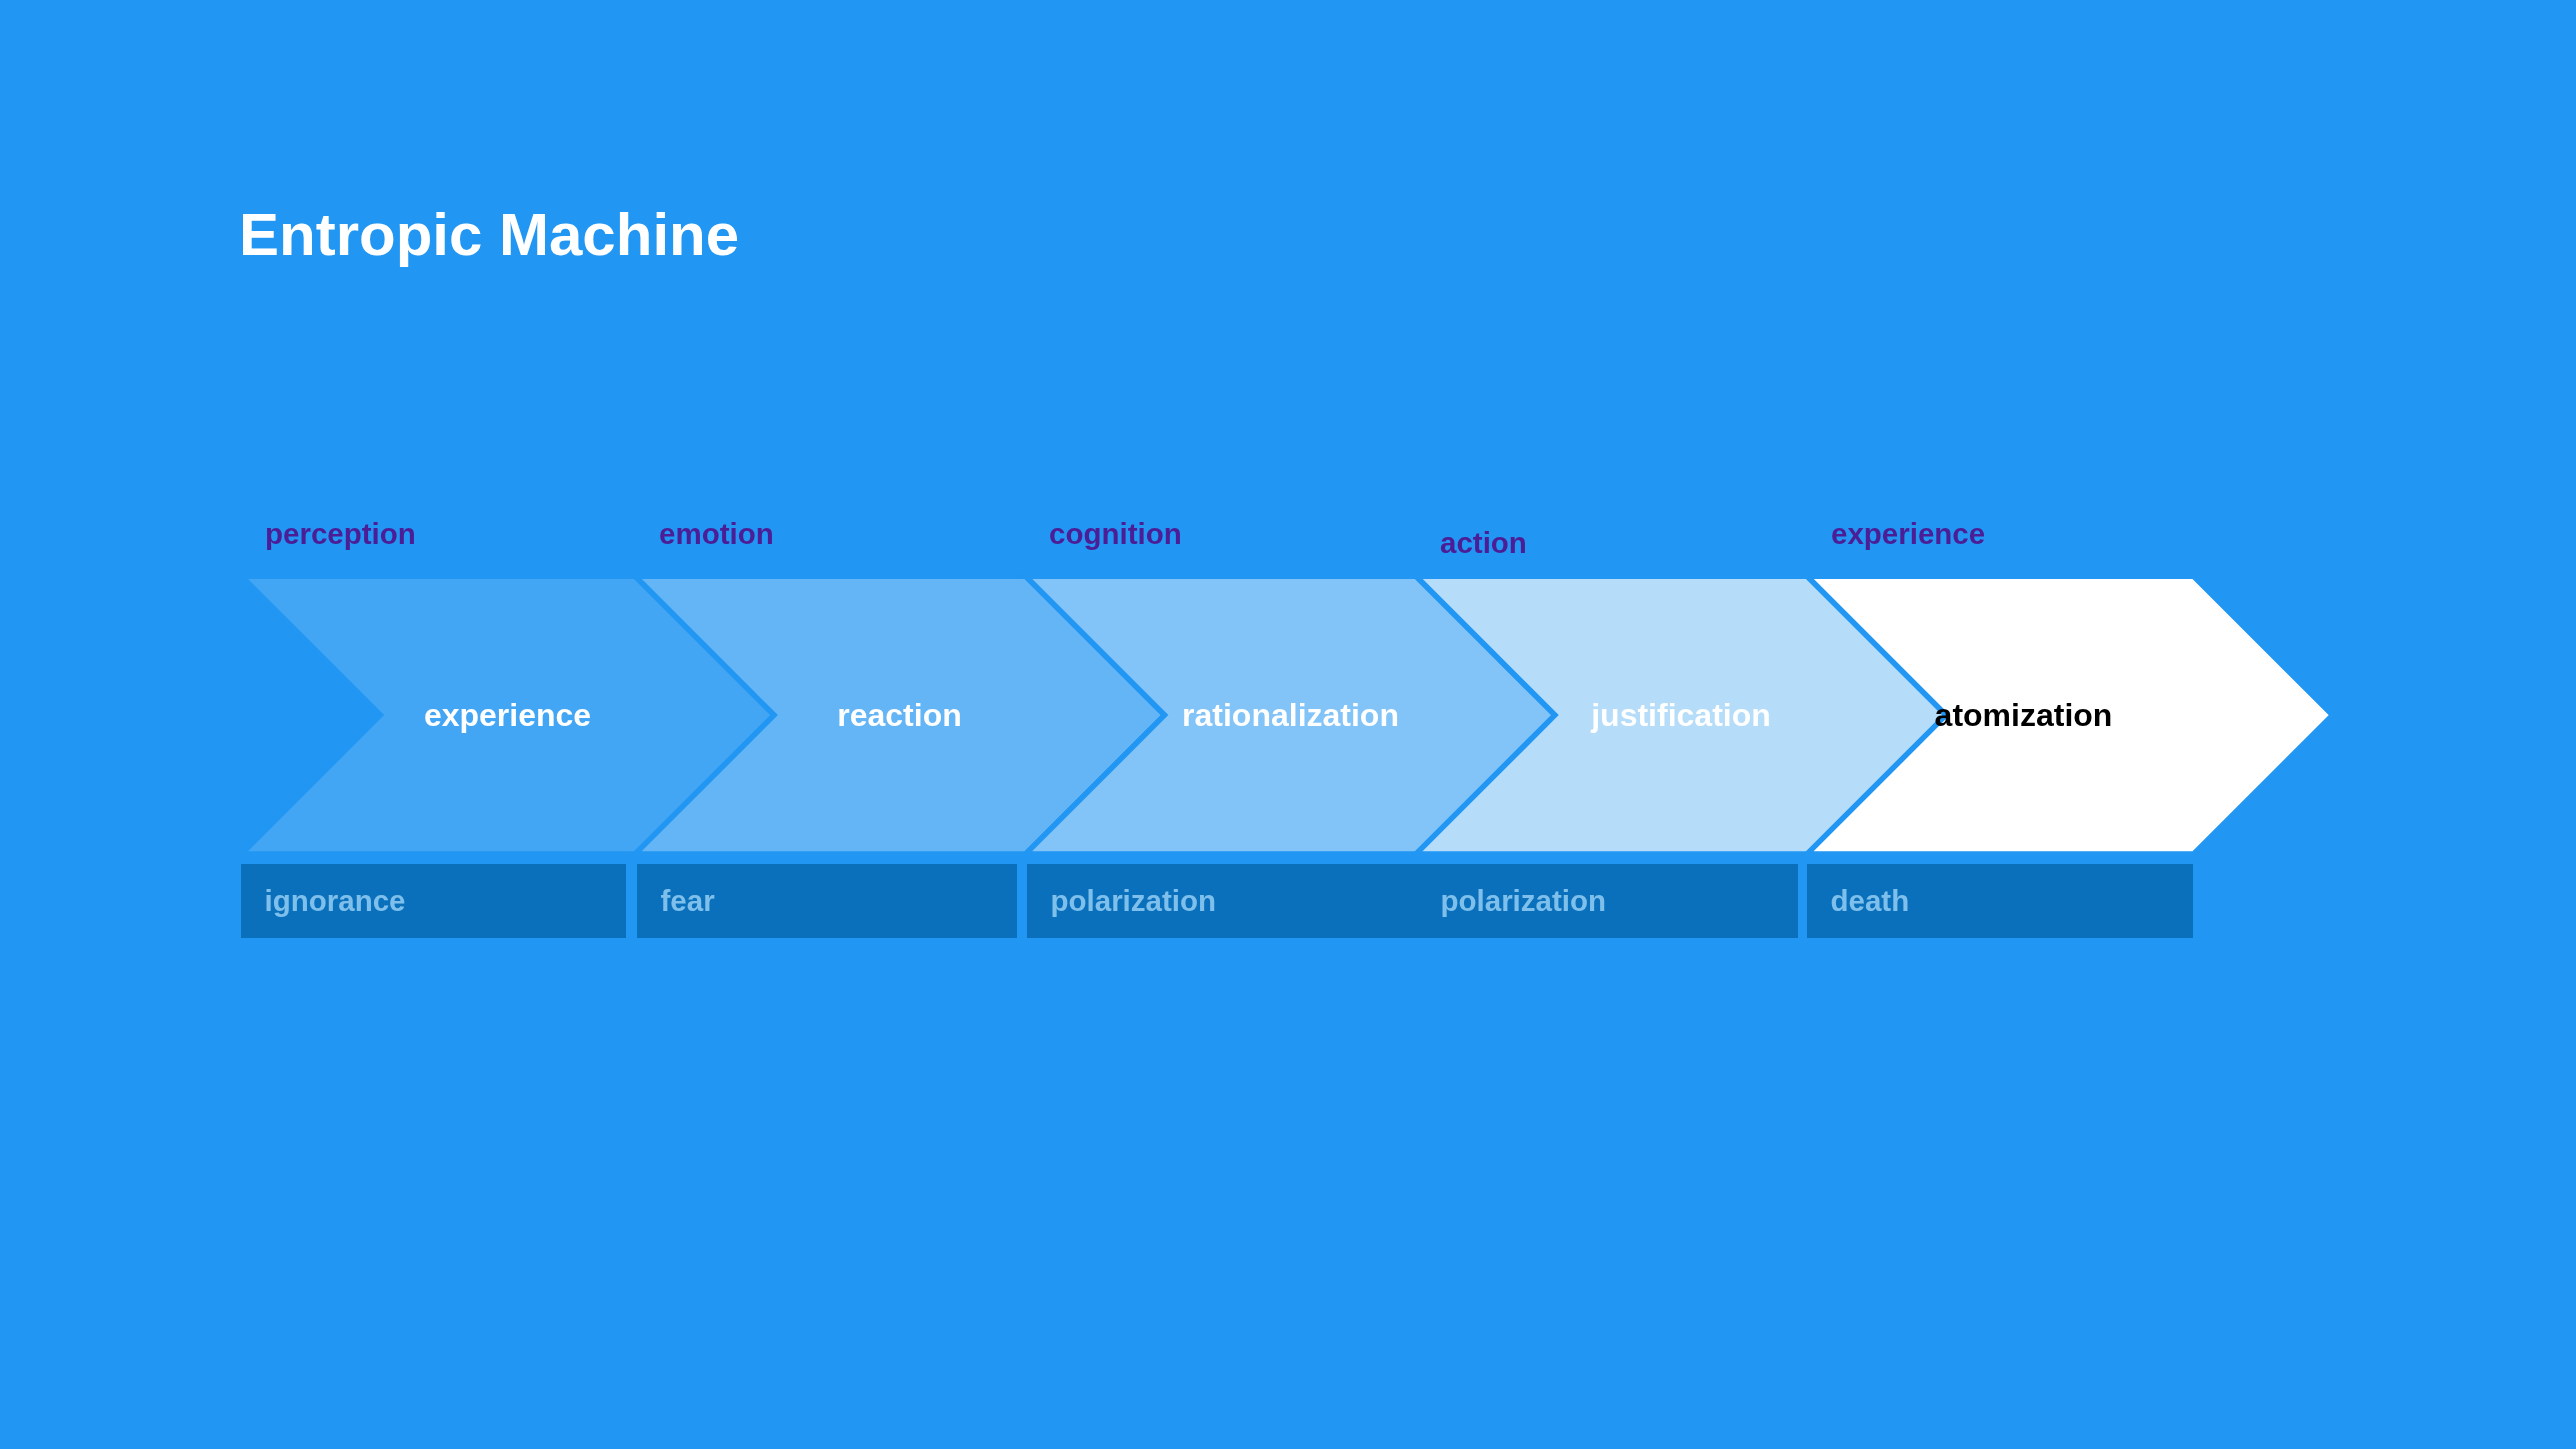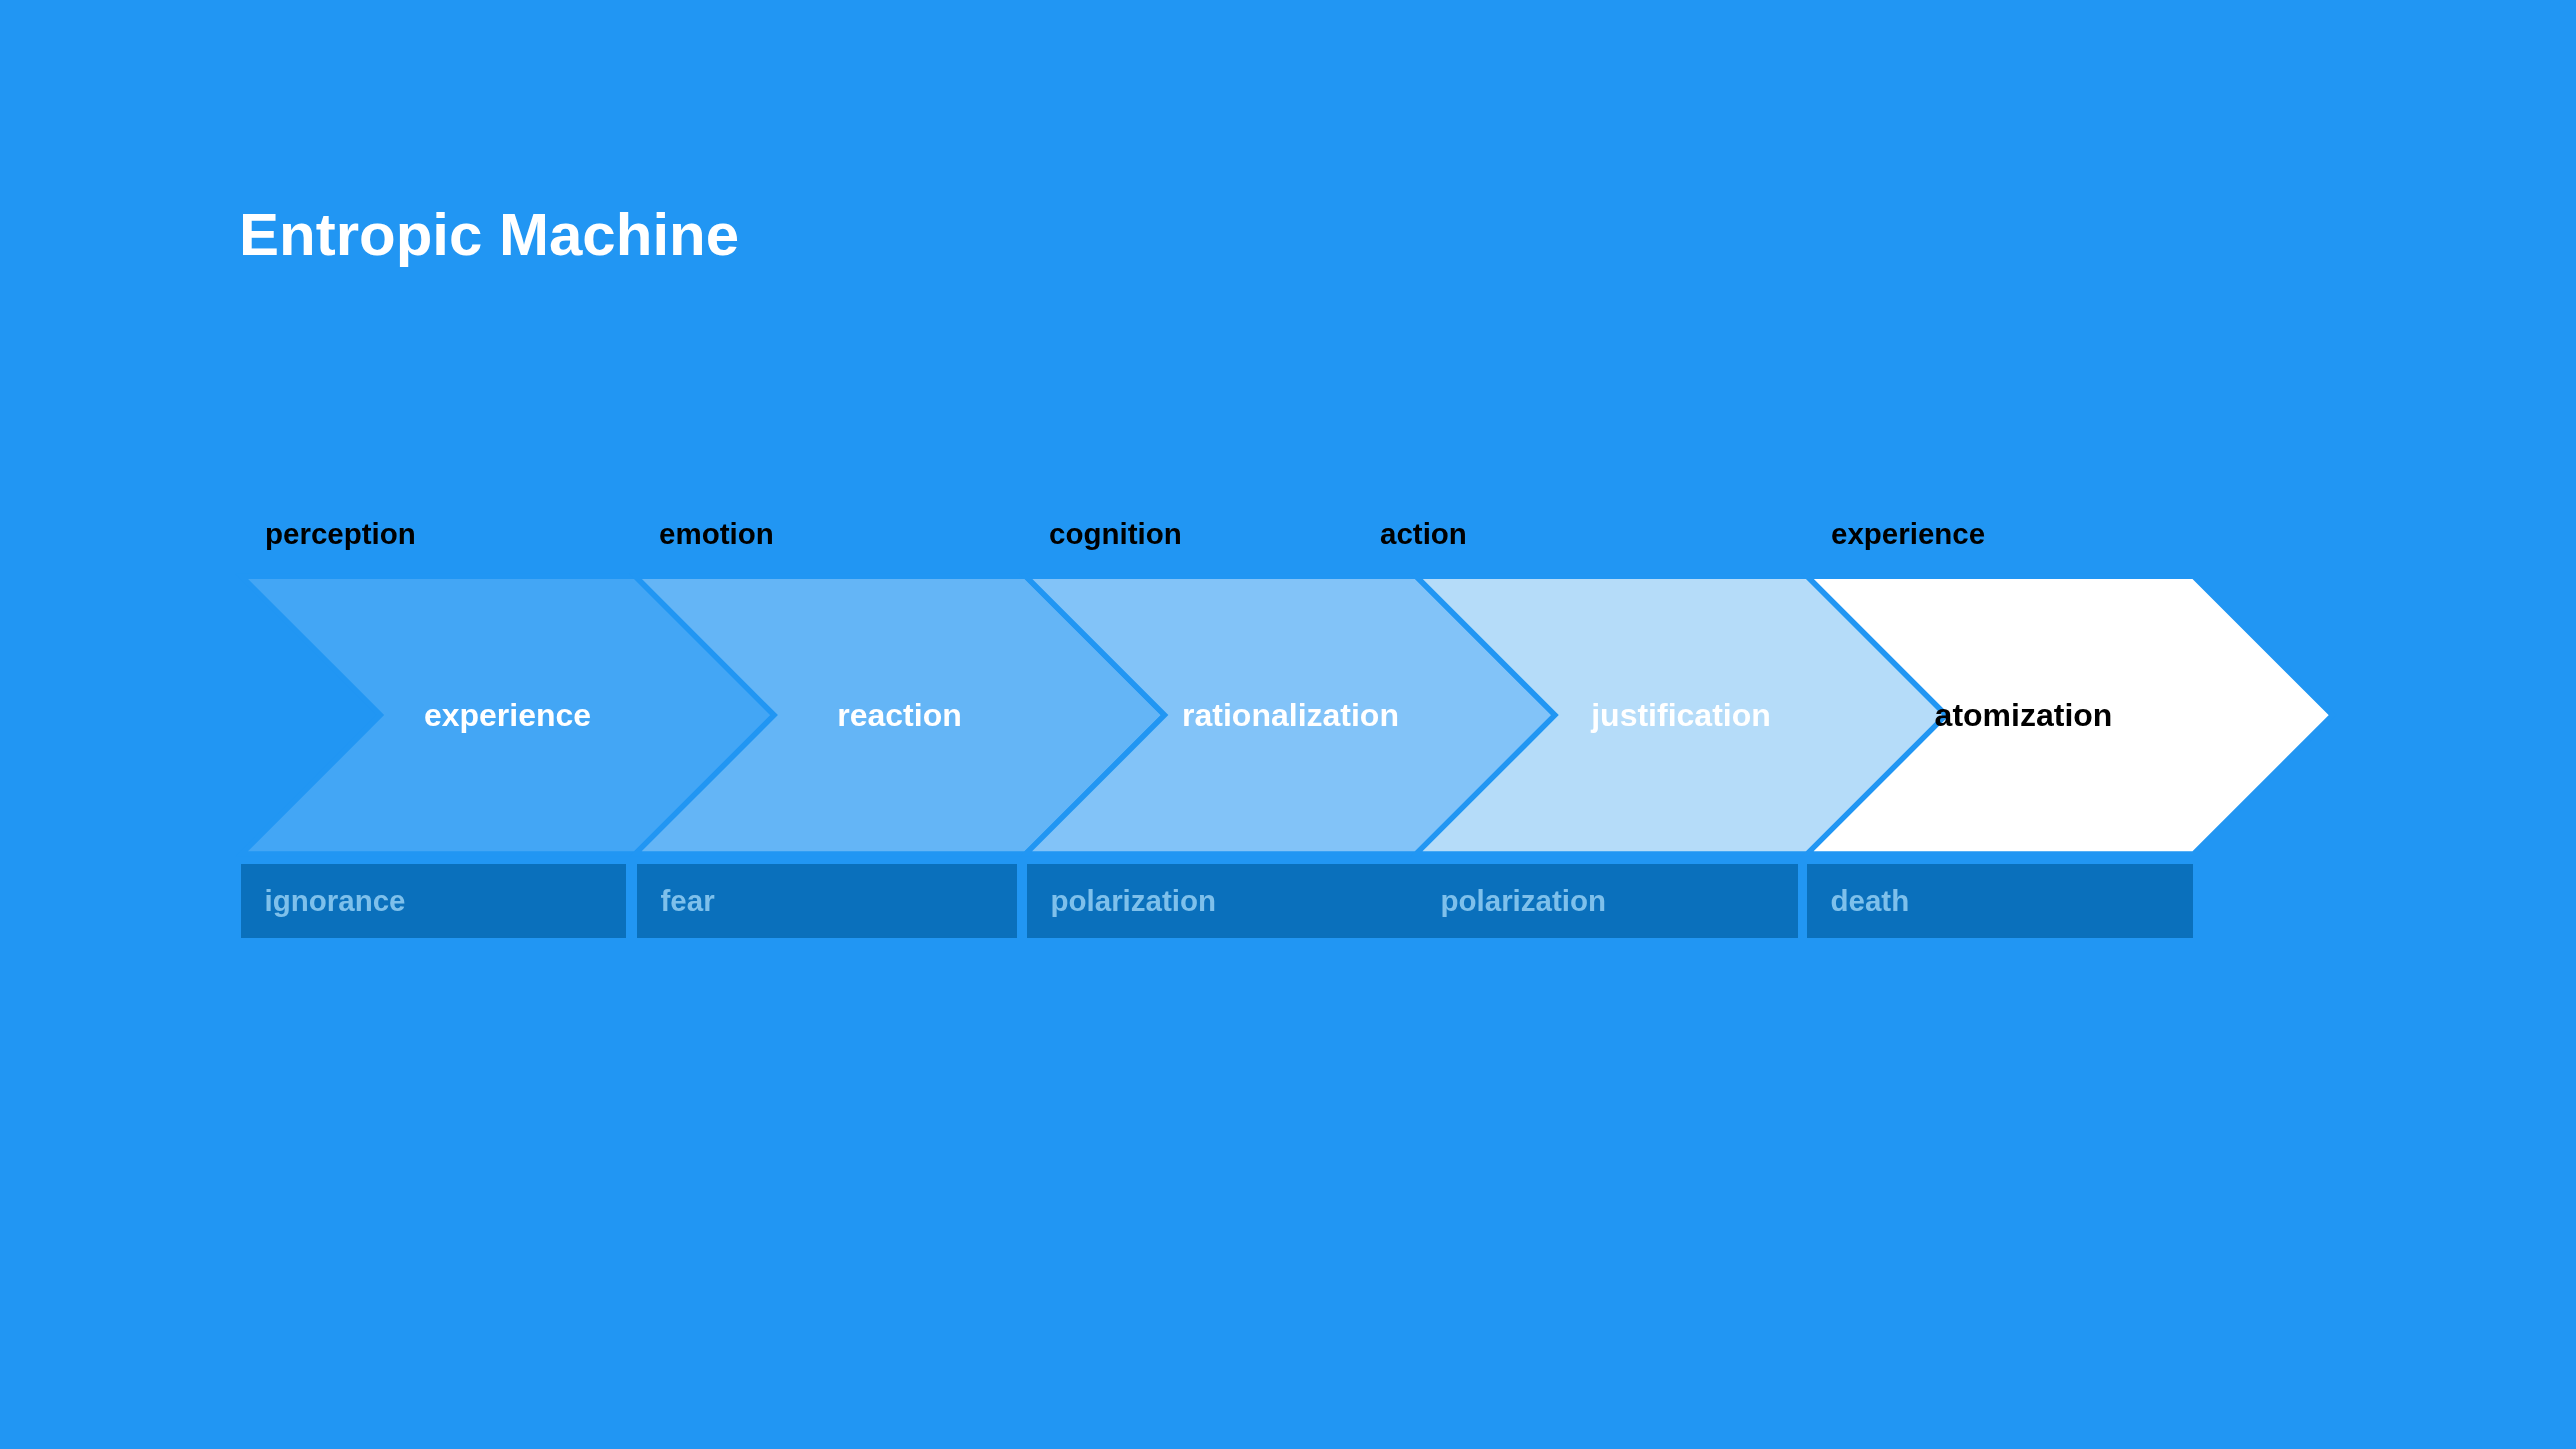--- a/index.html
+++ b/index.html
@@ -26,27 +26,27 @@
     font-weight: 700;
     color: #FFFFFF;
     letter-spacing: 0px;
   }
   .stage-label {
     position: absolute;
     top: 518px;
     font-size: 29.5px;
     line-height: 32px;
     font-weight: 700;
-    color: #000000;
+    color: #4c1d95;
     white-space: nowrap;
   }
   .stage-label.s1 { left: 265px; }
   .stage-label.s2 { left: 659px; }
   .stage-label.s3 { left: 1049px; }
-  .stage-label.s4 { left: 1380px; }
+  .stage-label.s4 { left: 1440px; margin-top: 9px; }
   .stage-label.s5 { left: 1831px; }
 
   .chevron-svg {
     position: absolute;
     left: 0;
     top: 0;
     width: 2576px;
     height: 1449px;
   }
   .chevron-svg polygon {

